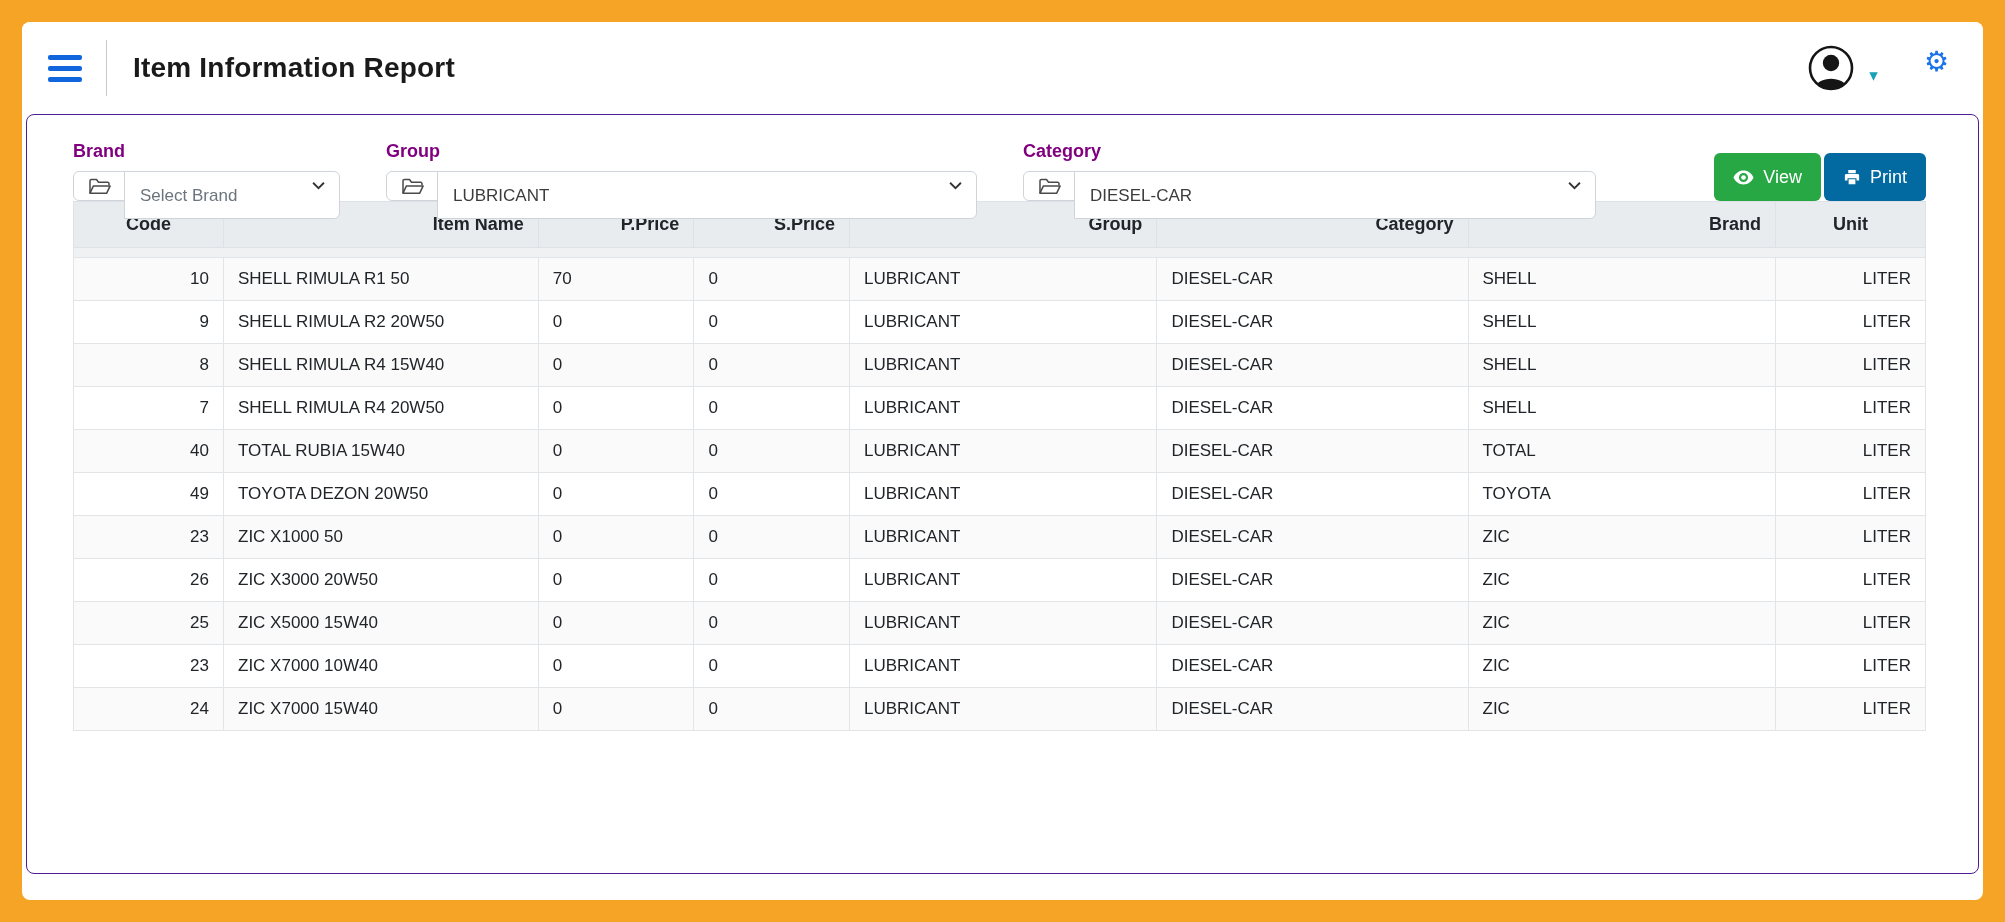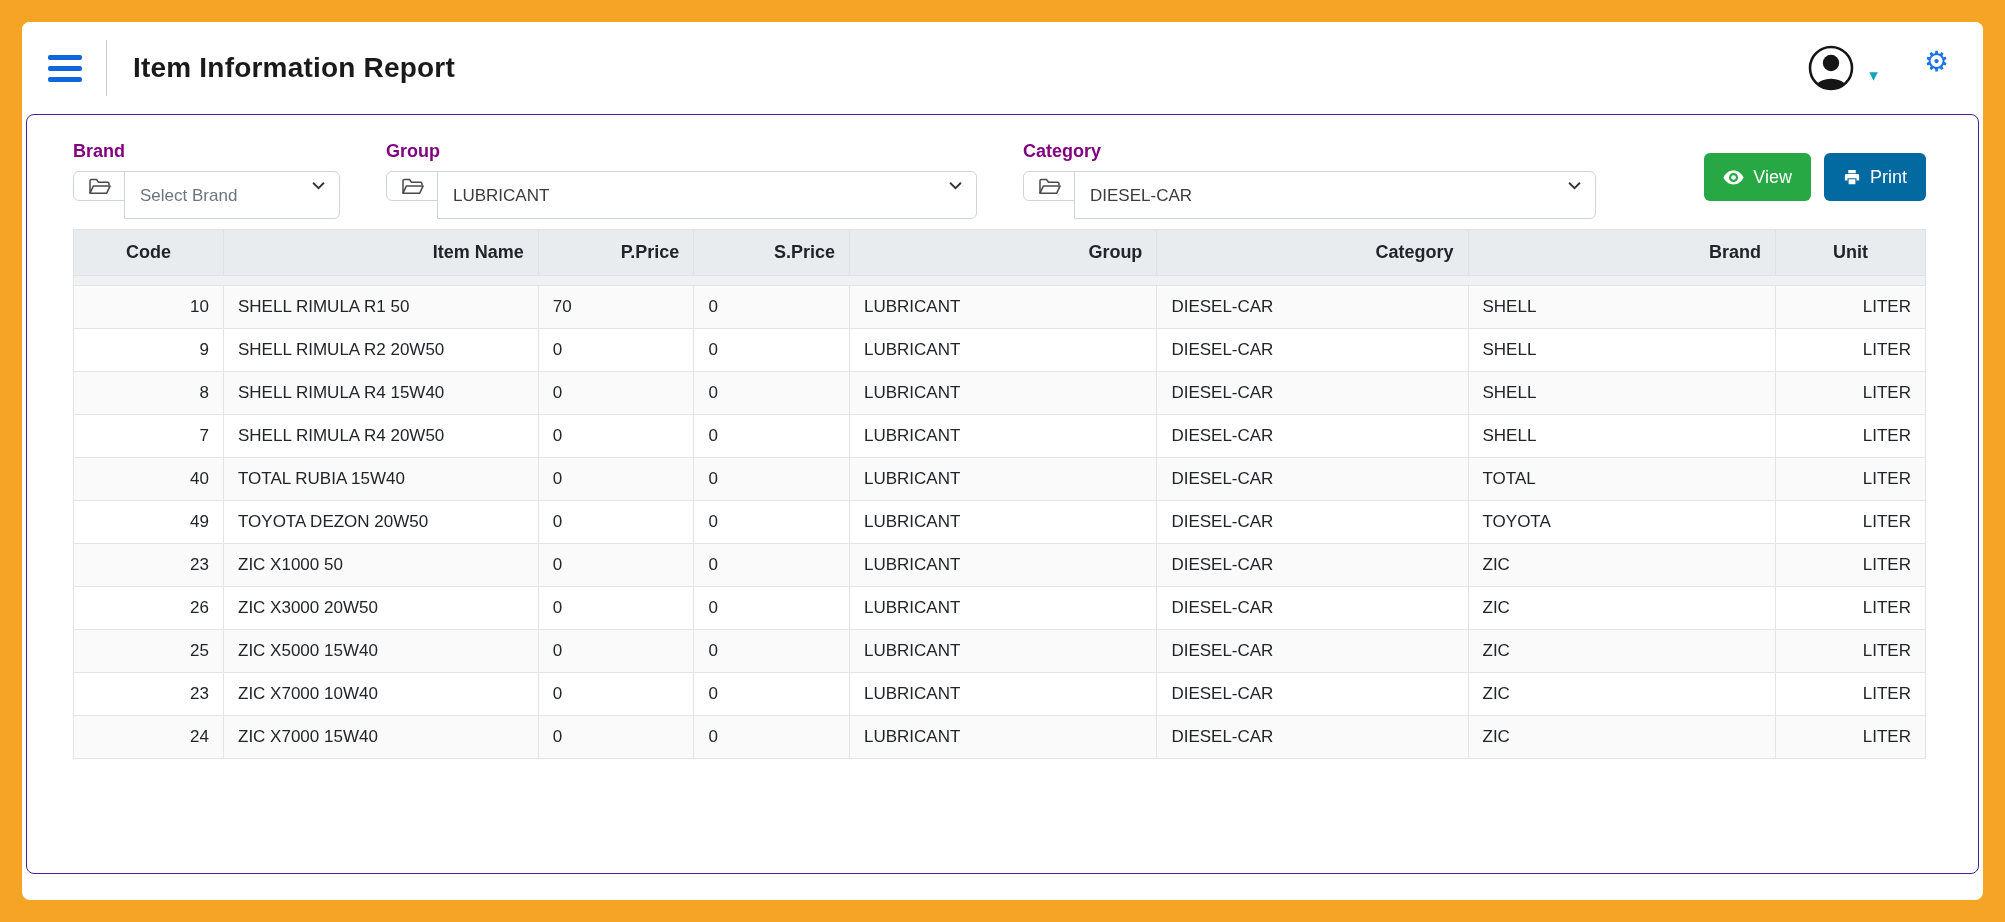--- a/index.html
+++ b/index.html
@@ -134,42 +134,41 @@
     right: 15px;
     top: 50%;
     transform: translateY(-50%);
     pointer-events: none;
     display: flex;
   }
 
   .actions {
     margin-left: auto;
     display: flex;
-    gap: 13px;
+    gap: 3px;
     align-self: flex-end;
   }
   .btn {
     height: 48px;
     border: none;
     border-radius: 6px;
     color: #fff;
     font-family: "Liberation Sans", sans-serif;
     font-size: 18px;
     display: flex;
     align-items: center;
     gap: 9px;
     padding: 0 19px;
     cursor: pointer;
   }
   .btn-view { background: #28A745; }
   .btn-print { background: #0369a1; }
 
   
   table.report {
-    margin-top: 28px;
     width: 100%;
     border-collapse: collapse;
     font-size: 17px;
     color: #212529;
     padding-left: 16px;
   }
   table.report th {
     background: #E9ECEF;
     border: 1px solid #dee2e6;
     padding: 12px 14px;

